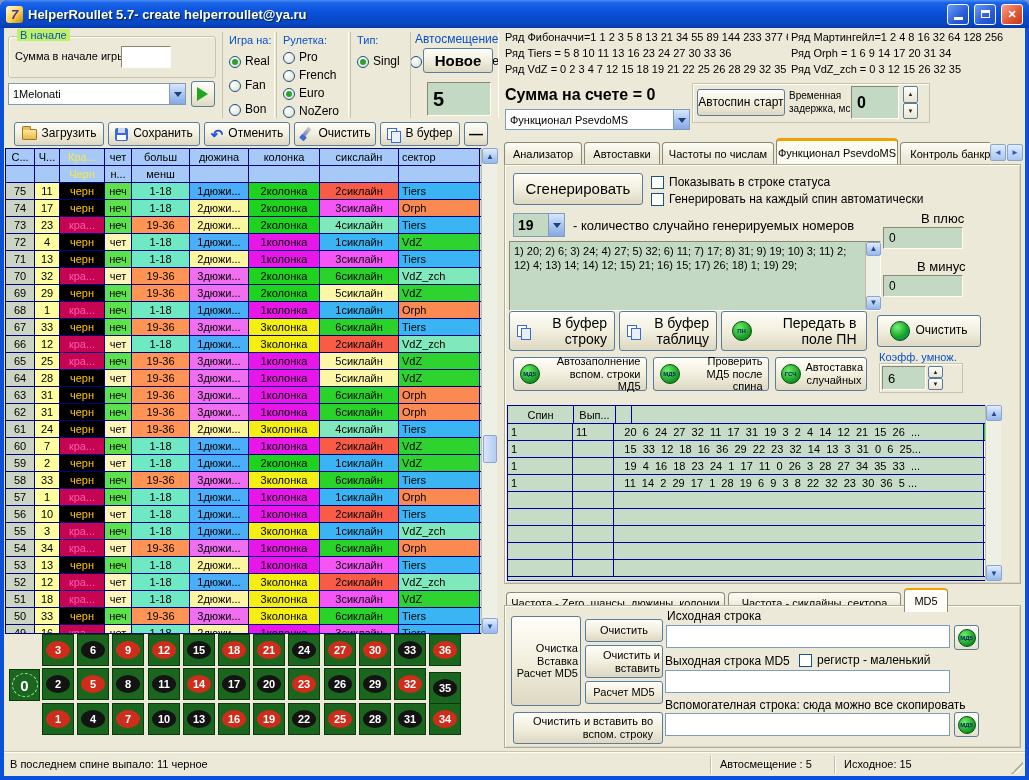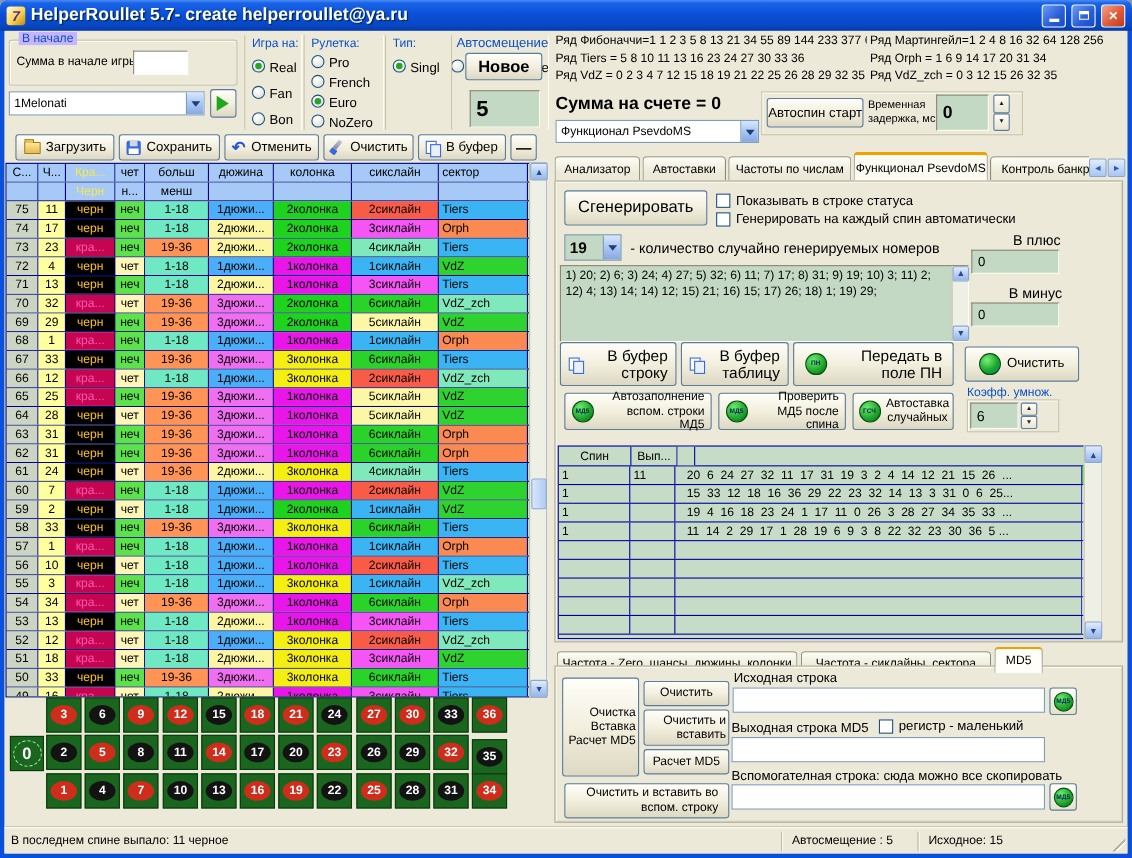--- a/index.html
+++ b/index.html
@@ -1,38 +1,38 @@
 <!DOCTYPE html>
 <html><head>
 <meta charset="utf-8">
 <style>
 *{margin:0;padding:0;box-sizing:border-box;font-family:"Liberation Sans",sans-serif}
 html,body{background:#7a96c2}
 .window{position:relative;width:1029px;height:780px;background:#0a50d8;border-radius:8px 8px 0 0;overflow:hidden;margin:0 auto}
 .titlebar{position:absolute;left:0;top:0;width:100%;height:28px;background:linear-gradient(180deg,#4a8cf5 0%,#1a64e8 10%,#0a50d8 45%,#0846c2 85%,#0538a8 100%);display:flex;align-items:center;padding:0 6px;gap:5px}
-.title-text{color:#fff;font-size:16px;font-weight:bold;text-shadow:1px 1px 1px #023;flex:1;white-space:nowrap;overflow:hidden}
+.title-text{color:#fff;font-size:13px;font-weight:bold;text-shadow:1px 1px 1px #023;flex:1;white-space:nowrap;overflow:hidden}
 .app-icon{width:17px;height:17px;border-radius:3px;background:linear-gradient(135deg,#fffbe8,#ffd34a 55%,#b88a10);color:#5a2aa0;font-weight:bold;font-size:13px;display:flex;align-items:center;justify-content:center;font-style:italic}
 .winbtn{width:22px;height:21px;border:1px solid #fff;border-radius:3px;display:flex;align-items:center;justify-content:center;color:#fff;font-size:11px;font-weight:bold}
 .winbtn.min,.winbtn.max{background:linear-gradient(135deg,#6a9cf8,#2a5cd8 60%,#1a4cc8)}
 .winbtn.close{background:linear-gradient(135deg,#f8a088,#e05a38 55%,#c03818)}
 .min-glyph{width:9px;height:3px;background:#fff;margin-top:8px}
 .max-glyph{width:9px;height:8px;border:1.5px solid #fff;border-top-width:3px}
 .client{position:absolute;left:4px;top:28px;width:1021px;height:748px;background:#ece9d8;overflow:hidden}
 .abs{position:absolute}
 .sec-label,.blue-label{color:#0a50c8;font-size:11px}
 .groupbox{position:absolute;border:1px solid #c8c5ae;border-radius:3px;box-shadow:inset 1px 1px 0 #fffef5}
-.gb-label{position:absolute;top:-8px;left:8px;background:#c4b5fd;color:#0a50c8;font-size:11px;padding:0 3px;white-space:nowrap}
+.gb-label{position:absolute;top:-8px;left:8px;background:#bef264;color:#0a50c8;font-size:11px;padding:0 3px;white-space:nowrap}
 .btn{position:absolute;border:1px solid #5b7c9b;border-radius:3px;background:linear-gradient(180deg,#fffef8,#f2efde 50%,#ddd8c2);font-size:12px;display:flex;align-items:center;justify-content:center;gap:5px;color:#000;text-align:right;line-height:1.15;cursor:default}
 .sunken{border:1px solid;border-color:#8a8775 #fffef2 #fffef2 #8a8775;background:#fff}
 .gfield{background:#c3d9c3;font-size:13px;display:flex;align-items:center;padding-left:5px}
 .combo{position:absolute;background:#fff;border:1px solid #7f9db9;display:flex;align-items:center;font-size:11px;padding-left:4px;white-space:nowrap;overflow:hidden}
 .combo.green{background:#c3d9c3;font-weight:bold;font-size:14px}
 .cbtn{margin-left:auto;width:16px;align-self:stretch;background:linear-gradient(180deg,#d8e6fc,#aac6f2 50%,#86a8e2);border-left:1px solid #7f9db9;display:flex;align-items:center;justify-content:center;flex:none}
 .tri-down{width:0;height:0;border:4px solid transparent;border-top:5px solid #1b3f77;margin-top:5px}
-.radio-item{display:flex;align-items:flex-start;gap:4px;font-size:12px}
+.radio-item{display:flex;align-items:flex-end;gap:4px;font-size:12px}
 .radio-circle{width:12px;height:12px;border:1px solid #1c5180;border-radius:50%;background:radial-gradient(circle at 35% 30%,#fff,#dcdcd2);position:relative;flex:none}
 .radio-circle.sel::after{content:"";position:absolute;left:2px;top:2px;width:6px;height:6px;border-radius:50%;background:#28a428}
 .checkbox{width:13px;height:13px;border:1px solid #1c5180;background:#fff;flex:none;display:inline-block}
 .cb-row{position:absolute;display:flex;align-items:center;gap:5px;font-size:12px;white-space:nowrap}
 .sep{border-left:1px solid #c8c5ae;box-shadow:1px 0 0 #fffef5}
 
 #hist{left:1px;top:120px;width:492px;height:486px;border:1px solid #000080;background:#c7dcc7;overflow:hidden}
 .hrow{display:flex;height:17px;border-bottom:1px solid #000080}
 .hc{border-right:1px solid #000080;font-size:11px;display:flex;align-items:center;justify-content:center;overflow:hidden;white-space:nowrap}
 .hc0{width:29px;background:#ccd5c3}.hc1{width:25px;background:#ffff9e}.hc2{width:45px}.hc3{width:27px}.hc4{width:58px}.hc5{width:59px}.hc6{width:71px}.hc7{width:79px}.hc8{width:81px;justify-content:flex-start;padding-left:3px}

